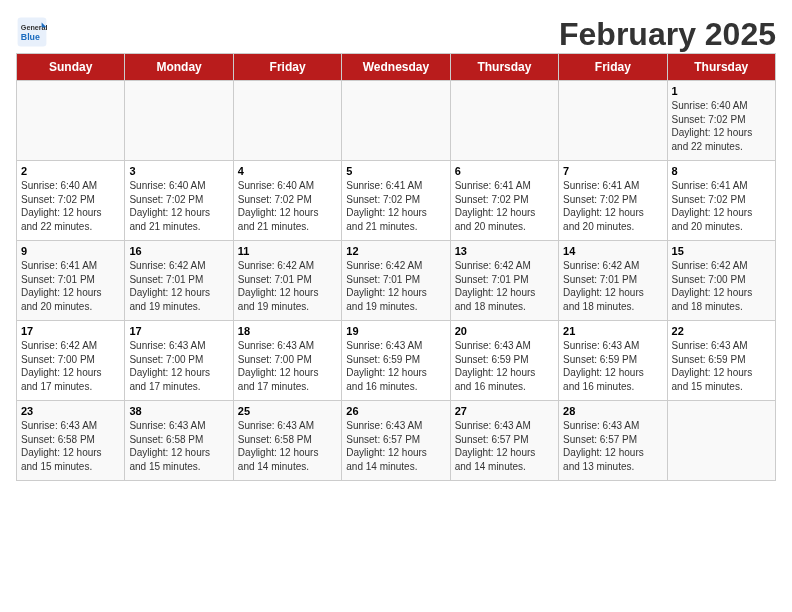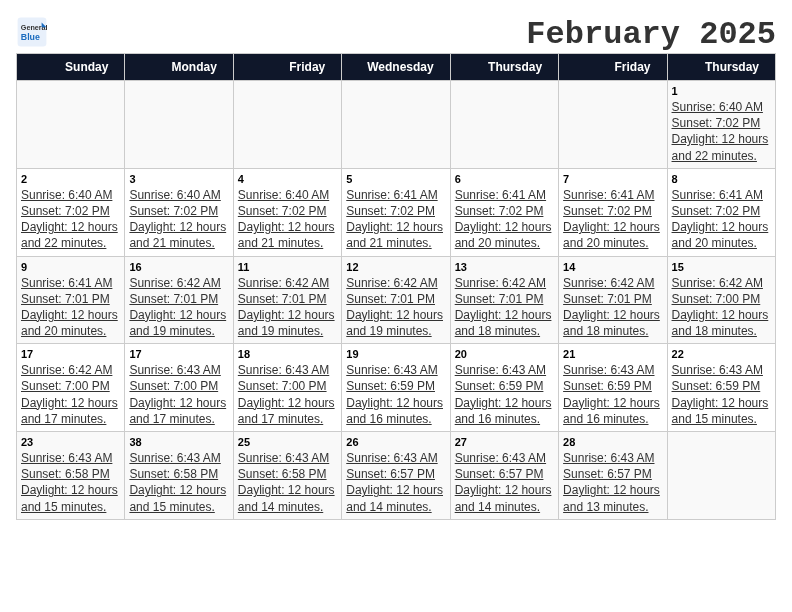--- a/index.html
+++ b/index.html
@@ -19,43 +19,42 @@
       display: flex;
       align-items: center;
       gap: 4px;
     }
     .logo-icon {
       width: 32px;
       height: 32px;
     }
     .title-area {
       text-align: right;
-      font-family: Liberation Mono, monospace;
     }
     .main-title {
       font-size: 32px;
       font-weight: bold;
       color: #333;
     }
     .subtitle {
       font-size: 15px;
       color: #333;
     }
     table {
       width: 100%;
       border-collapse: collapse;
       font-size: 10px;
     }
     thead tr th {
-      background-color: #0f172a;
+      background-color: #b91c1c;
       color: #fff;
       font-size: 12px;
       font-weight: bold;
-      padding: 6px 16px;
-      text-align: right;
+      padding: 6px 8px;
+      text-align: center;
       border: 1px solid #ccc;
     }
     tbody tr td {
       vertical-align: top;
       border: 1px solid #ccc;
       padding: 4px;
       height: 80px;
       width: 106px;
     }
     tbody tr:nth-child(odd) td {
@@ -64,24 +63,23 @@
     tbody tr:nth-child(even) td {
       background-color: #fff;
     }
     .day-num {
       font-size: 11px;
       font-weight: bold;
       display: block;
       margin-bottom: 2px;
     }
     .day-info {
-      font-size: 12px;
+      font-size: 10px;
       color: #333;
       line-height: 1.35;
-      text-decoration: underline;
     }
   </style>
 </head>
 <body>
 
 <div class="header-area">
   <div class="logo">
     <svg class="logo-icon" viewBox="0 0 40 40">
       <rect x="2" y="2" width="36" height="36" rx="4" fill="#e8f0fb"></rect>
       <text x="6" y="18" font-size="9" font-weight="bold" fill="#333">General</text>

